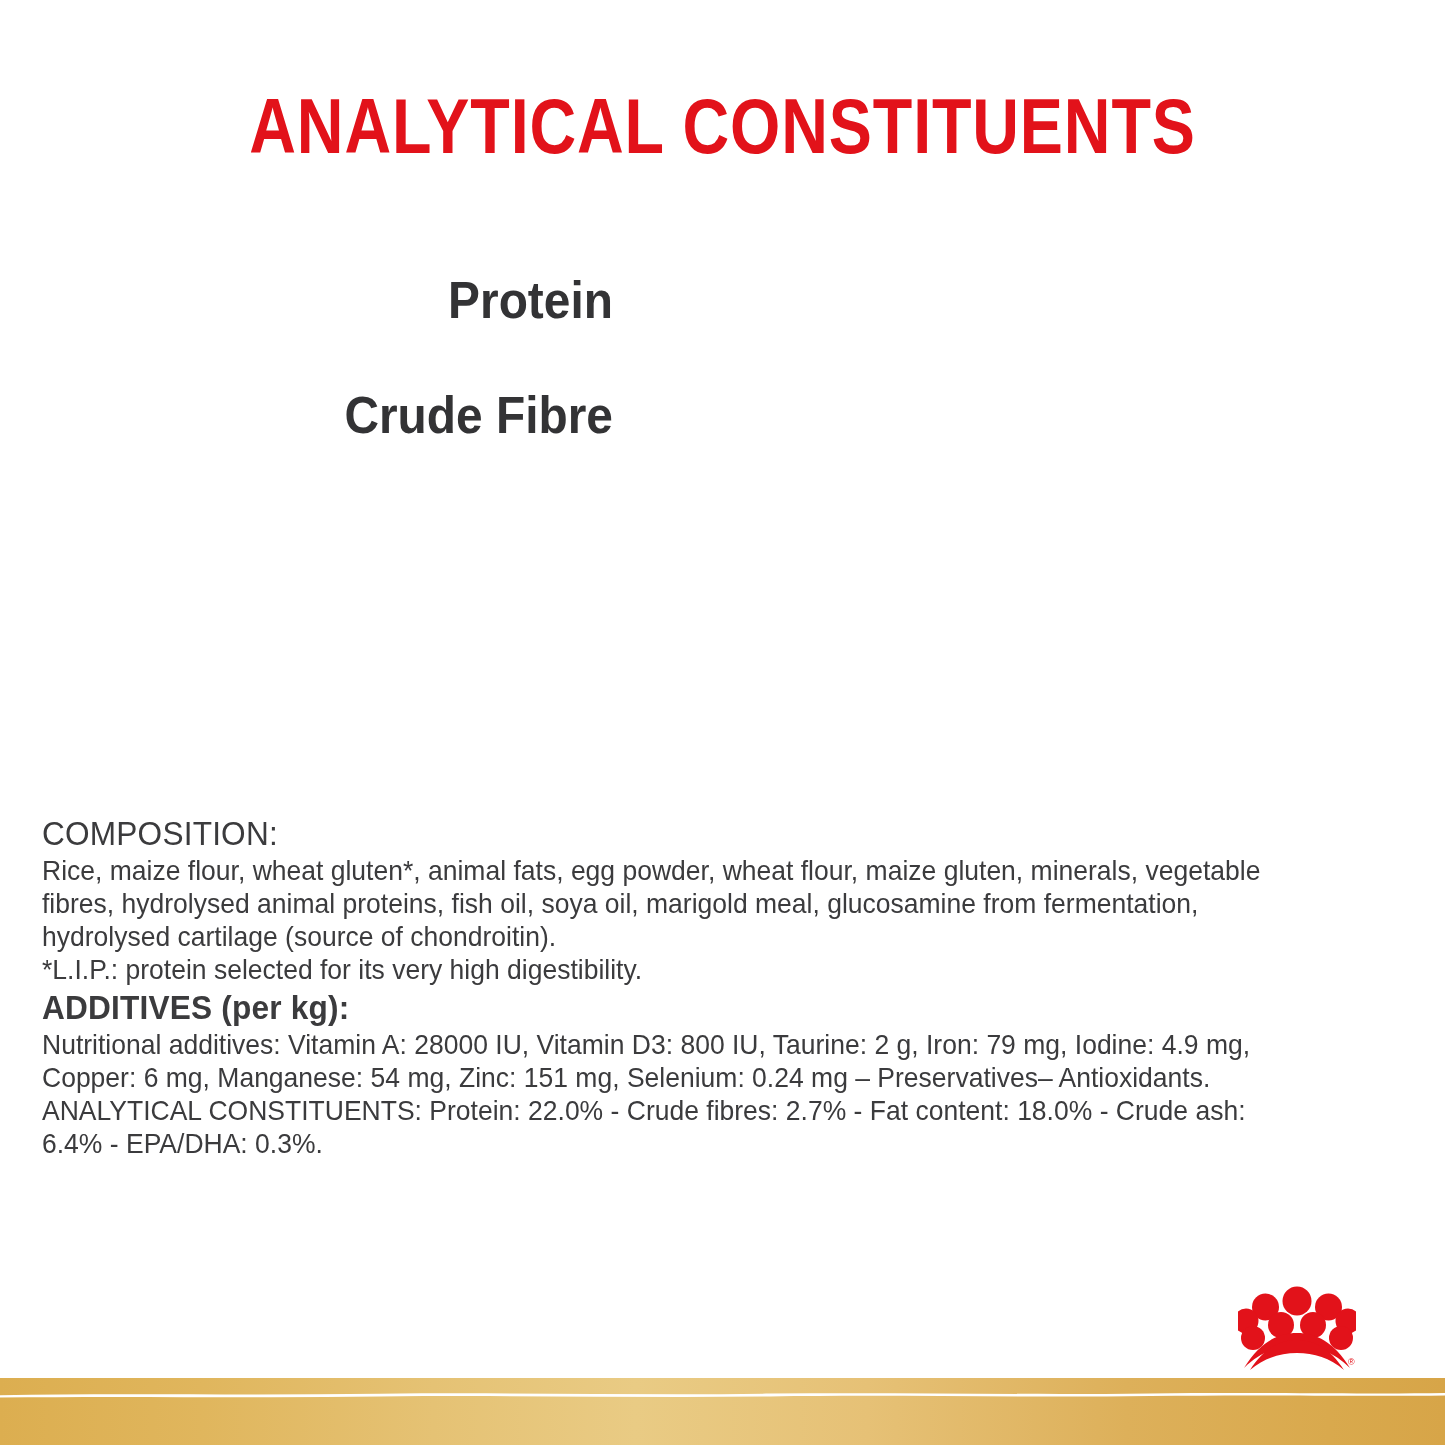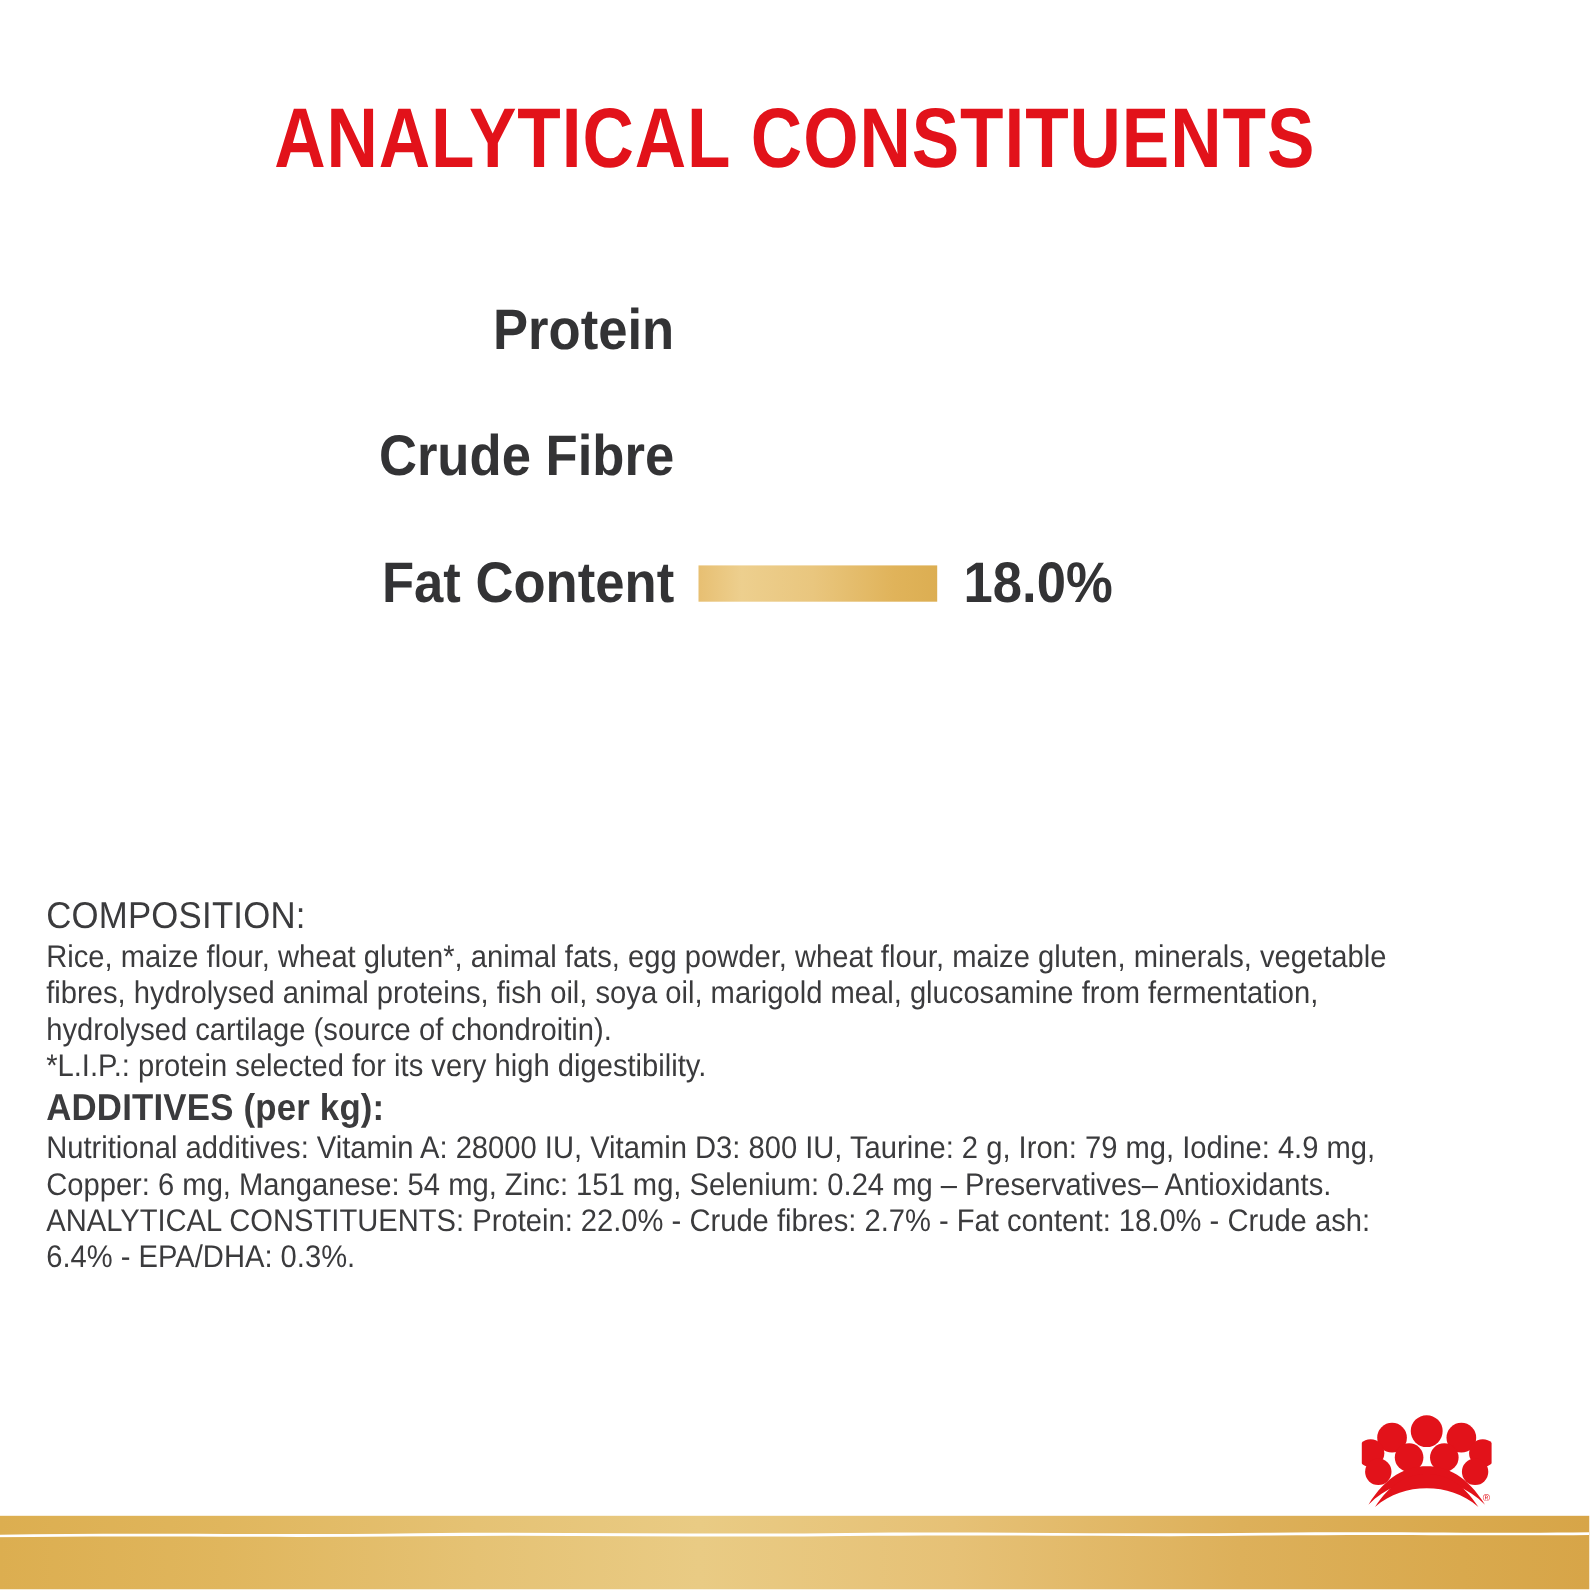--- a/index.html
+++ b/index.html
@@ -148,27 +148,20 @@
 <div class="chart">
 
   <div class="chart-row">
     <div class="row-label">Protein</div>
   </div>
 
   <div class="chart-row">
     <div class="row-label">Crude Fibre</div>
   </div>
 
-  <div class="chart-row">
-    <div class="row-label">Fat Content</div>
-    <div class="bar-wrap">
-      <div class="bar" style="width:217px"></div>
-      <div class="row-value">18.0%</div>
-    </div>
-  </div>
 
 
 </div>
 
 <div class="copy">
   <p class="heading">COMPOSITION:</p>
   <p>Rice, maize flour, wheat gluten*, animal fats, egg powder, wheat flour, maize gluten, minerals, vegetable fibres, hydrolysed animal proteins, fish oil, soya oil, marigold meal, glucosamine from fermentation, hydrolysed cartilage (source of chondroitin).</p>
   <p>*L.I.P.: protein selected for its very high digestibility.</p>
   <p class="heading-bold">ADDITIVES (per kg):</p>
   <p>Nutritional additives: Vitamin A: 28000 IU, Vitamin D3: 800 IU, Taurine: 2 g, Iron: 79 mg, Iodine: 4.9 mg, Copper: 6 mg, Manganese: 54 mg, Zinc: 151 mg, Selenium: 0.24 mg – Preservatives– Antioxidants.</p>

